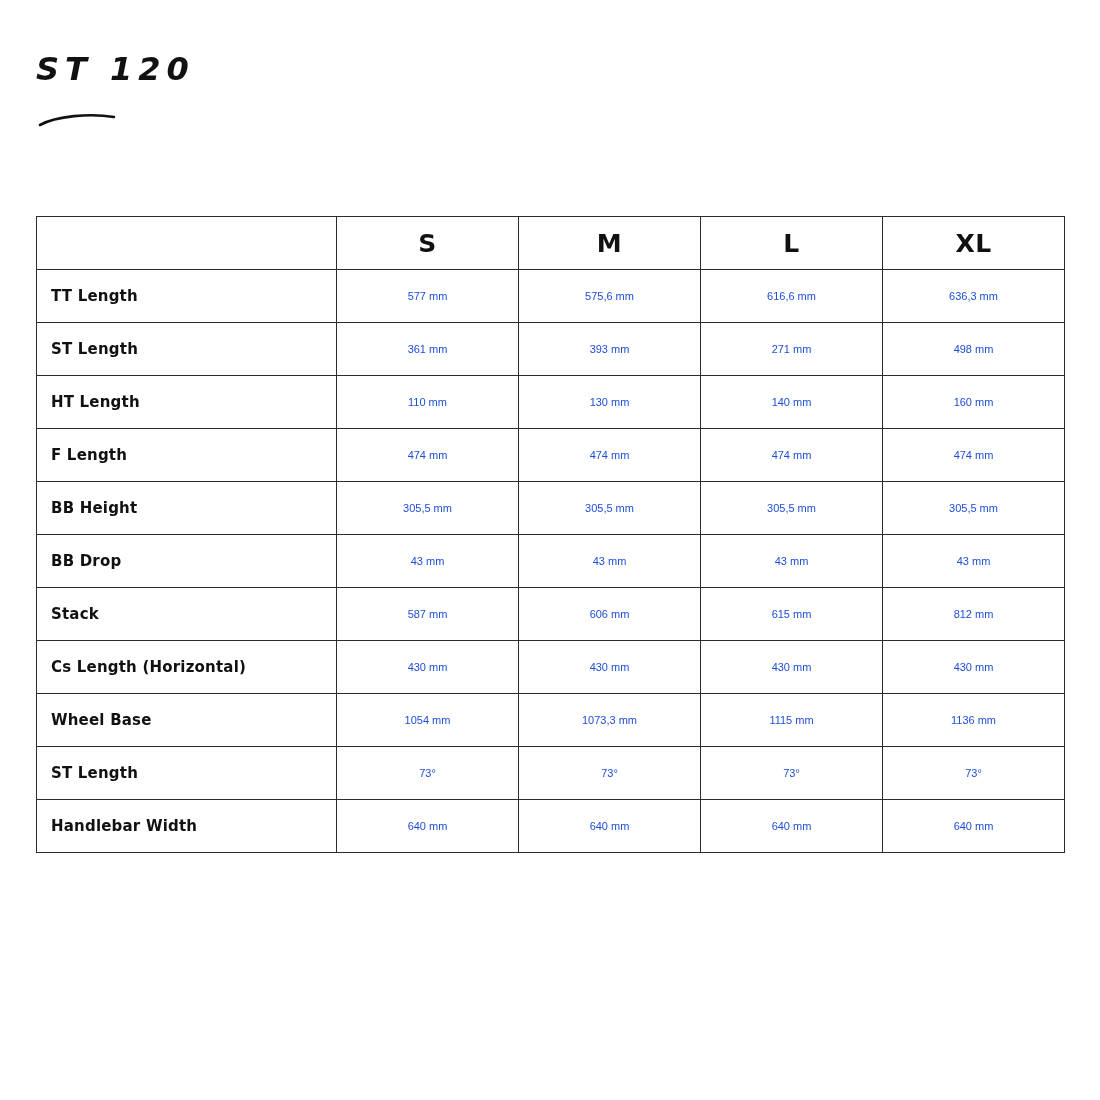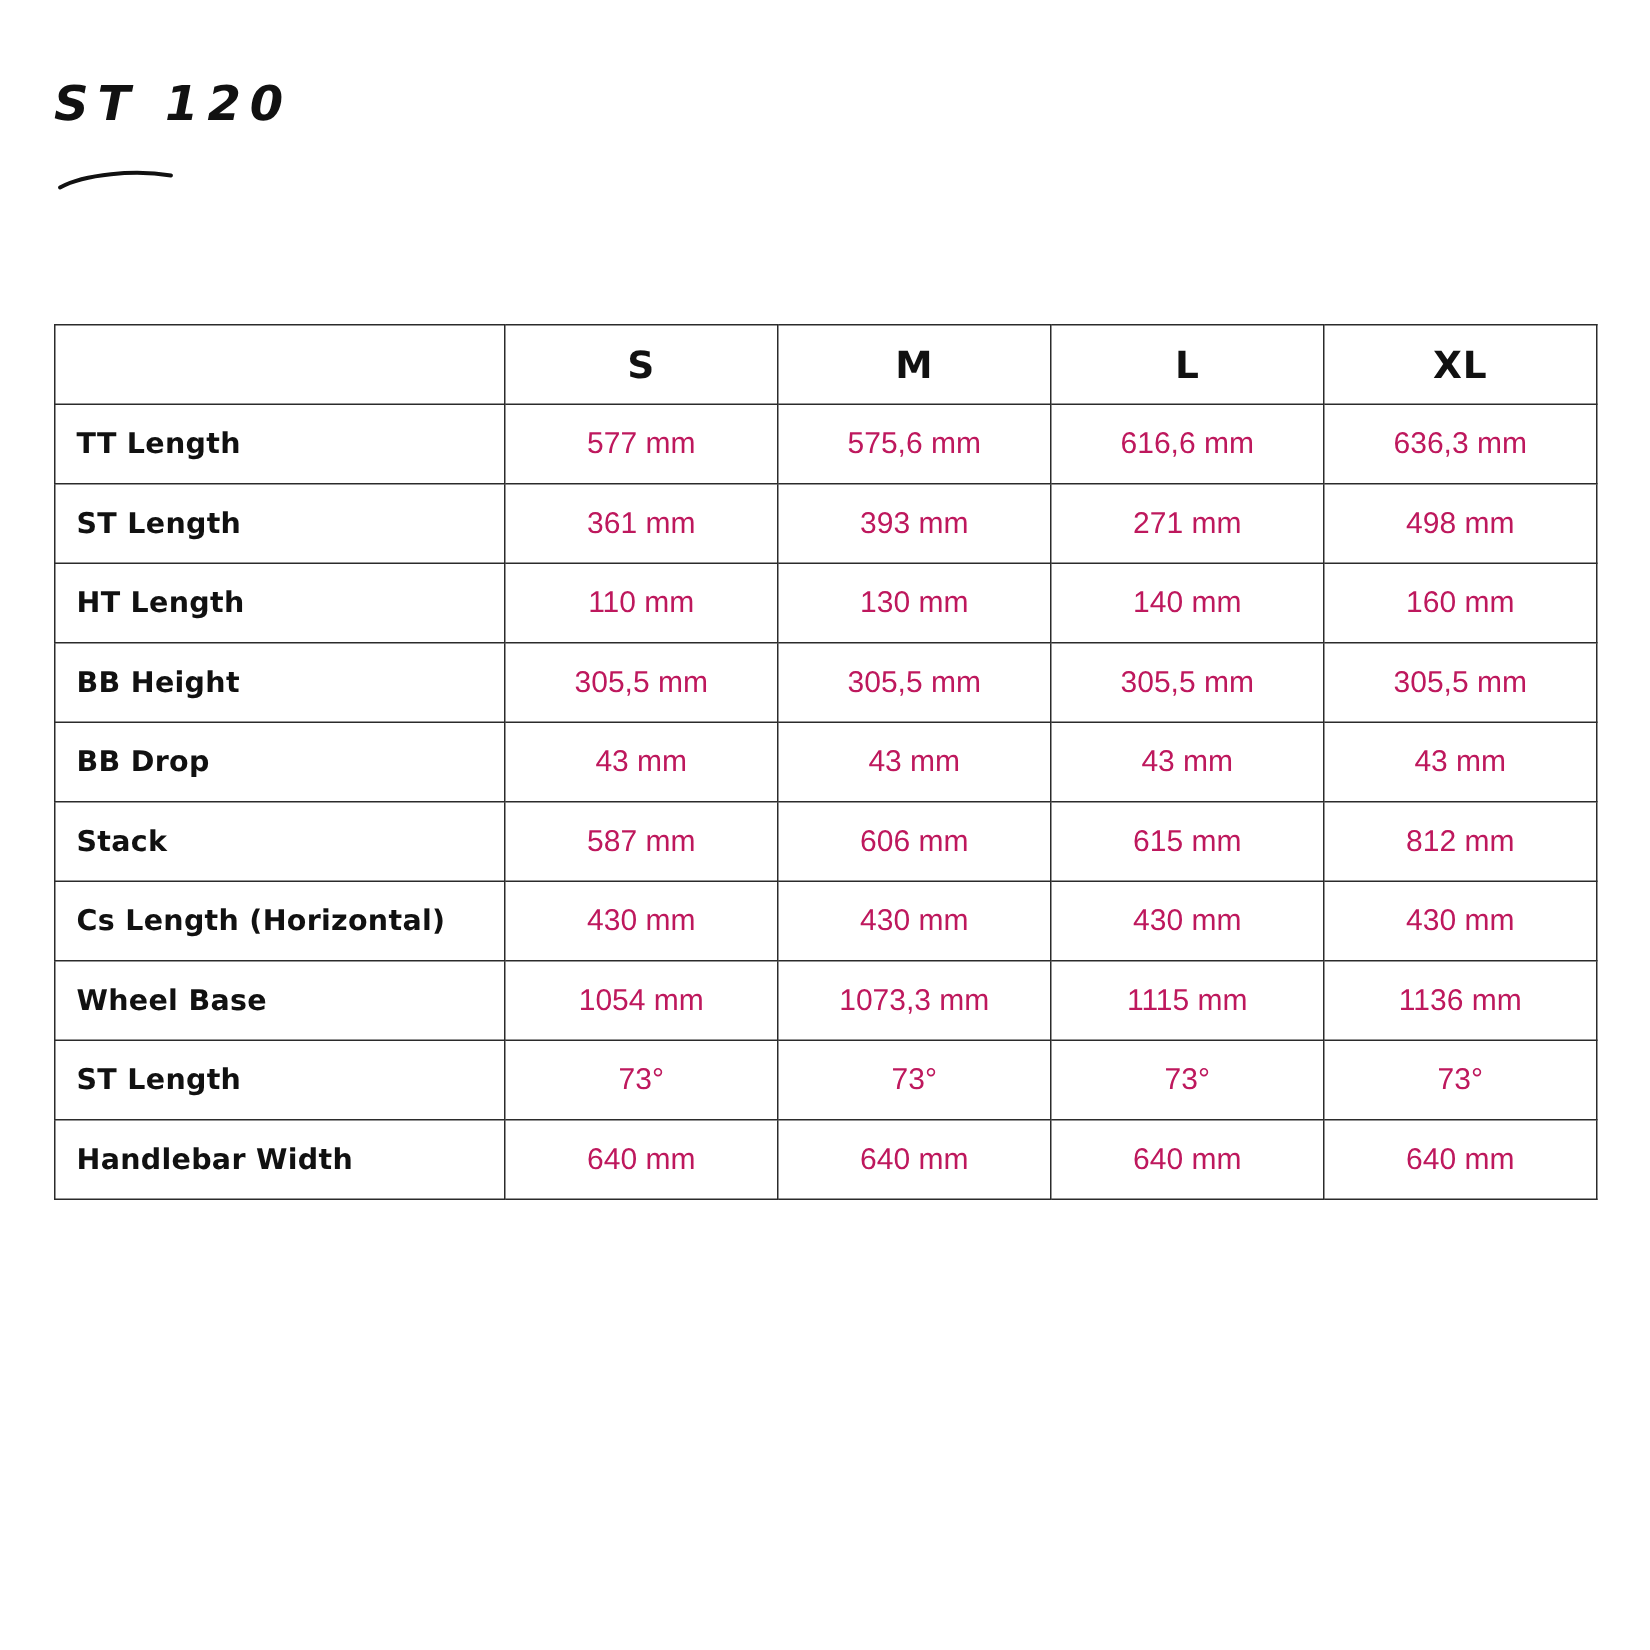--- a/index.html
+++ b/index.html
@@ -66,32 +66,32 @@
   thead th.size-head {
     font-family: "DejaVu Sans", sans-serif;
     font-size: 25px;
     font-weight: bold;
     text-align: center;
     color: #111111;
     letter-spacing: 0.5px;
   }
   tbody td.row-label {
     font-family: "DejaVu Sans", sans-serif;
-    font-size: 19px;
+    font-size: 15px;
     font-weight: bold;
     text-align: left;
     color: #111111;
     letter-spacing: 0.2px;
   }
   tbody td.value {
     font-family: "Liberation Sans", sans-serif;
-    font-size: 20px;
+    font-size: 11px;
     font-weight: normal;
     text-align: center;
-    color: #be185d;
+    color: #1d4ed8;
   }
 </style>
 </head>
 <body>
 
 <div class="page">
 
   <div class="title">ST 120</div>
 
   <svg class="title-underline" viewBox="0 0 78 18" xmlns="http://www.w3.org/2000/svg">
@@ -132,20 +132,27 @@
           <td class="value">498 mm</td>
         </tr>
         <tr>
           <td class="row-label">HT Length</td>
           <td class="value">110 mm</td>
           <td class="value">130 mm</td>
           <td class="value">140 mm</td>
           <td class="value">160 mm</td>
         </tr>
         <tr>
+          <td class="row-label">F Length</td>
+          <td class="value">474 mm</td>
+          <td class="value">474 mm</td>
+          <td class="value">474 mm</td>
+          <td class="value">474 mm</td>
+        </tr>
+        <tr>
           <td class="row-label">BB Height</td>
           <td class="value">305,5 mm</td>
           <td class="value">305,5 mm</td>
           <td class="value">305,5 mm</td>
           <td class="value">305,5 mm</td>
         </tr>
         <tr>
           <td class="row-label">BB Drop</td>
           <td class="value">43 mm</td>
           <td class="value">43 mm</td>

